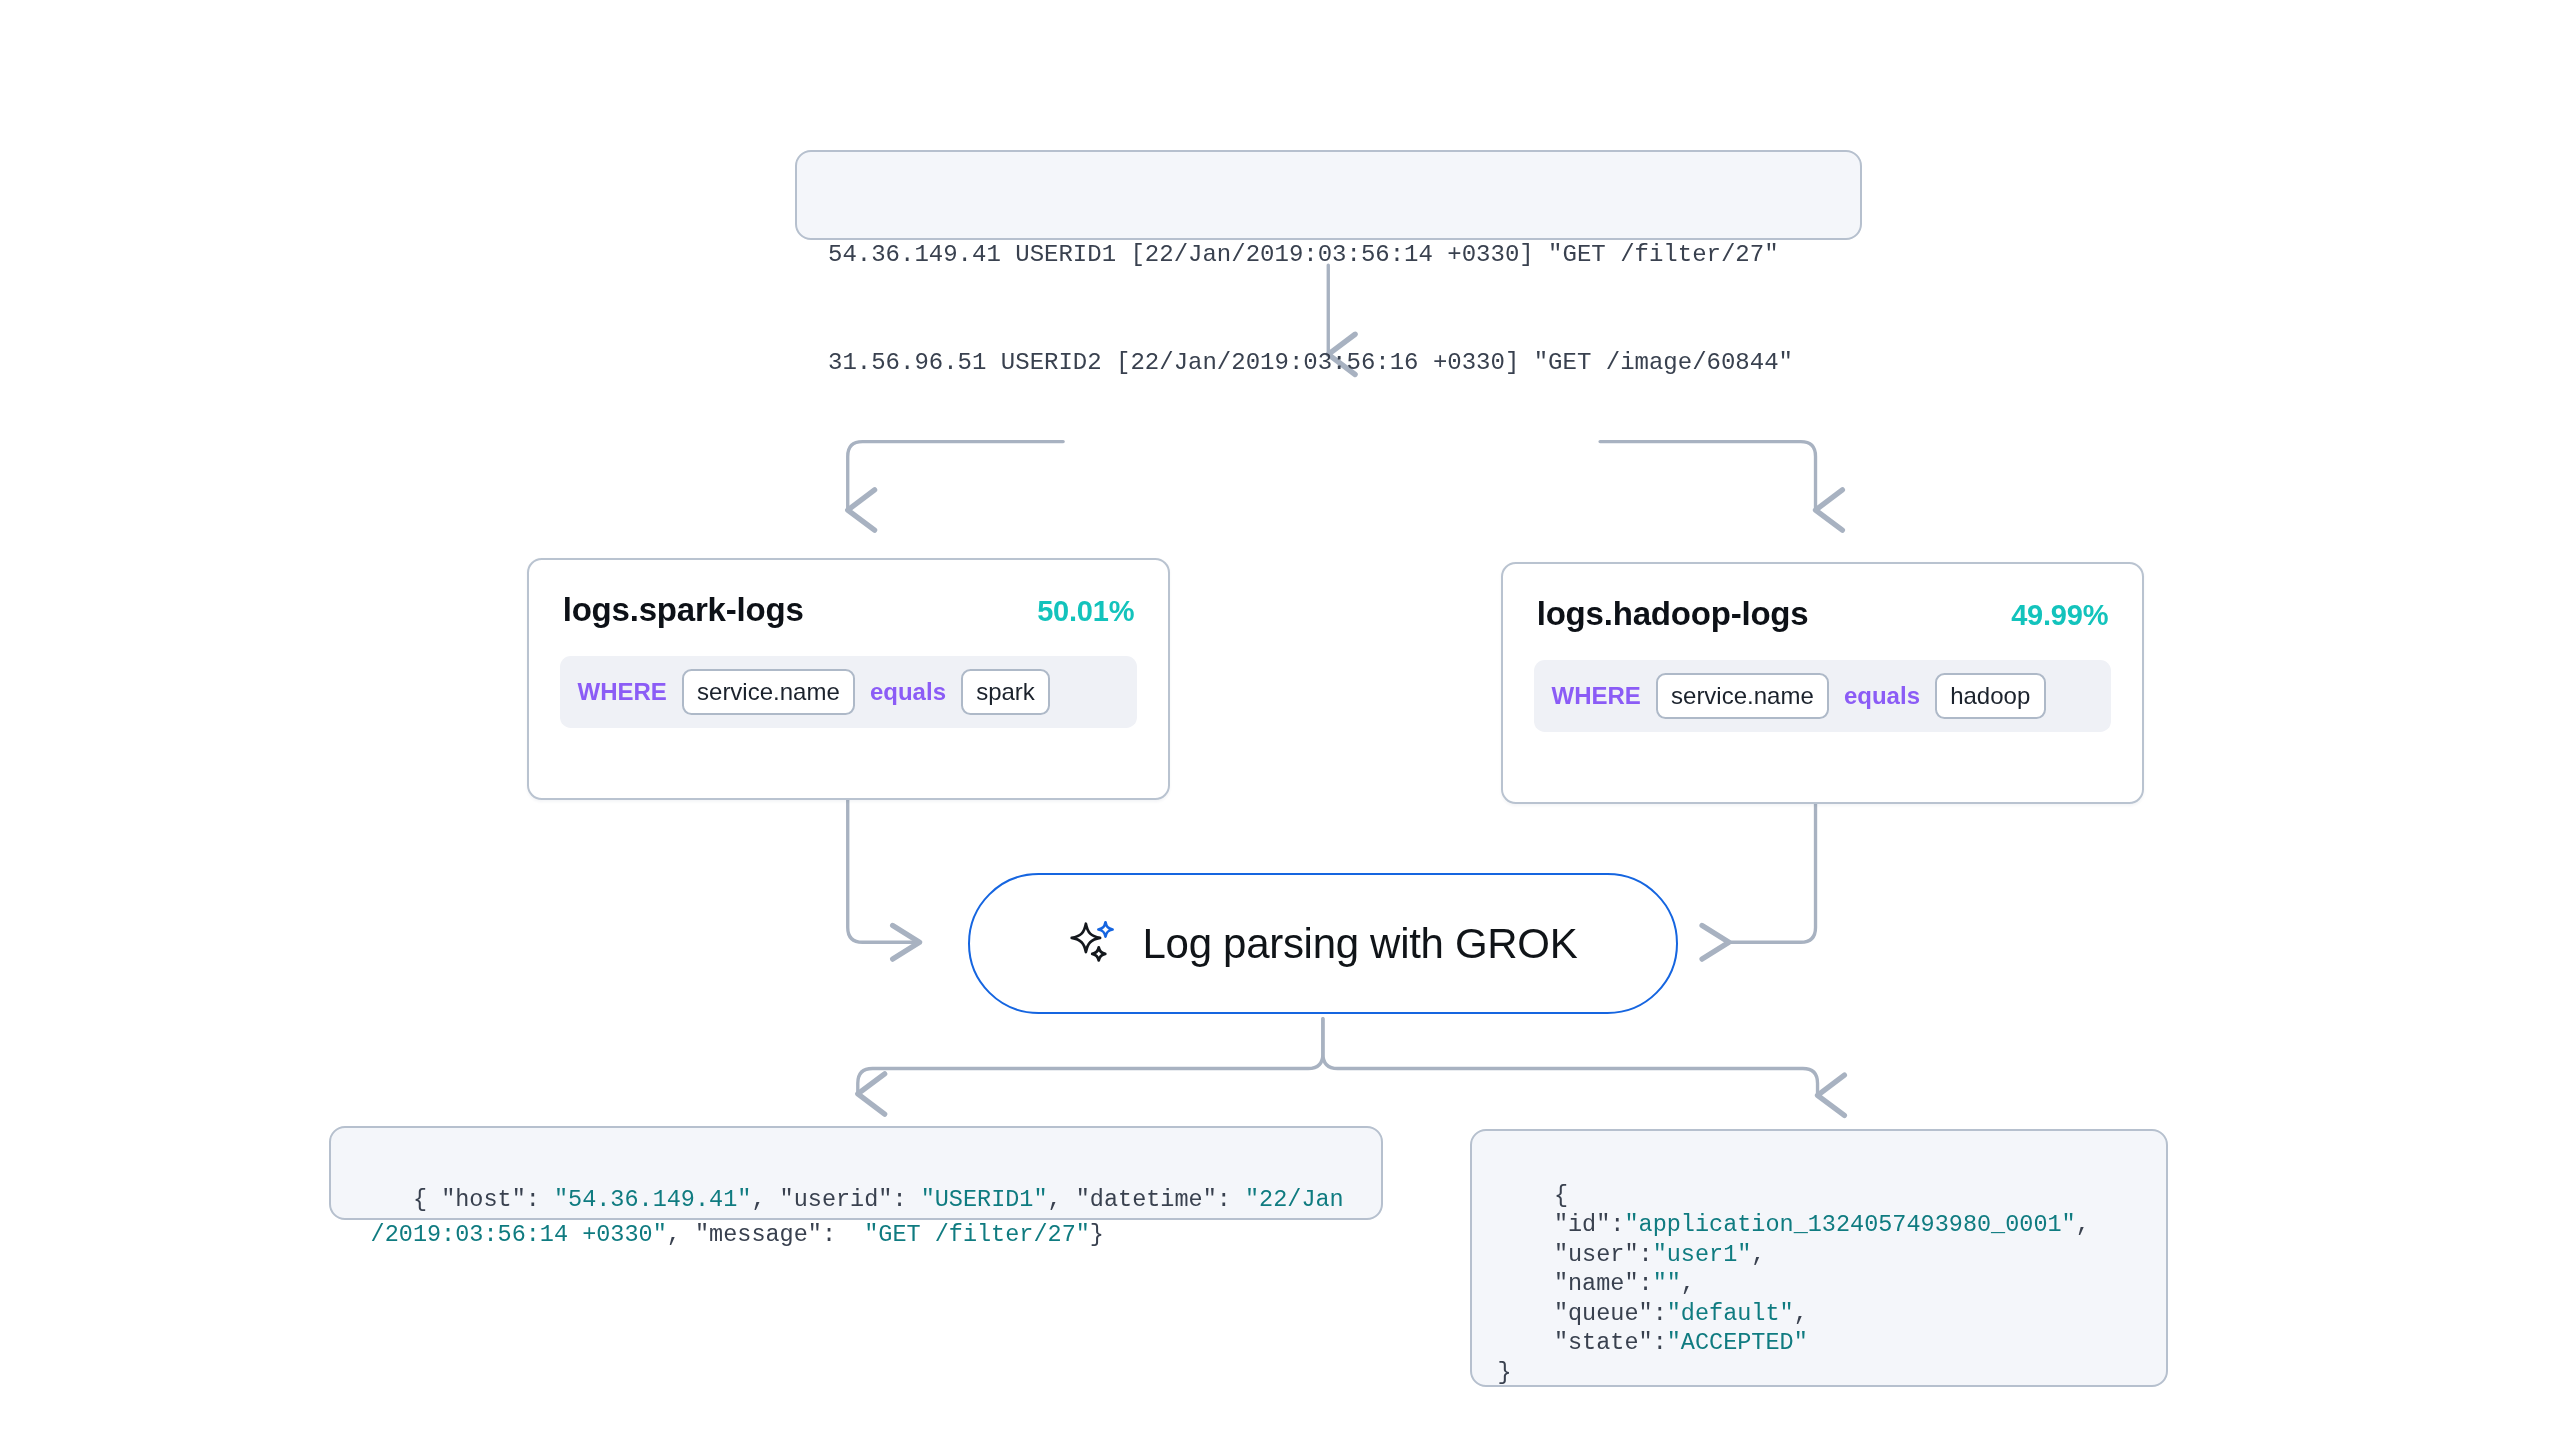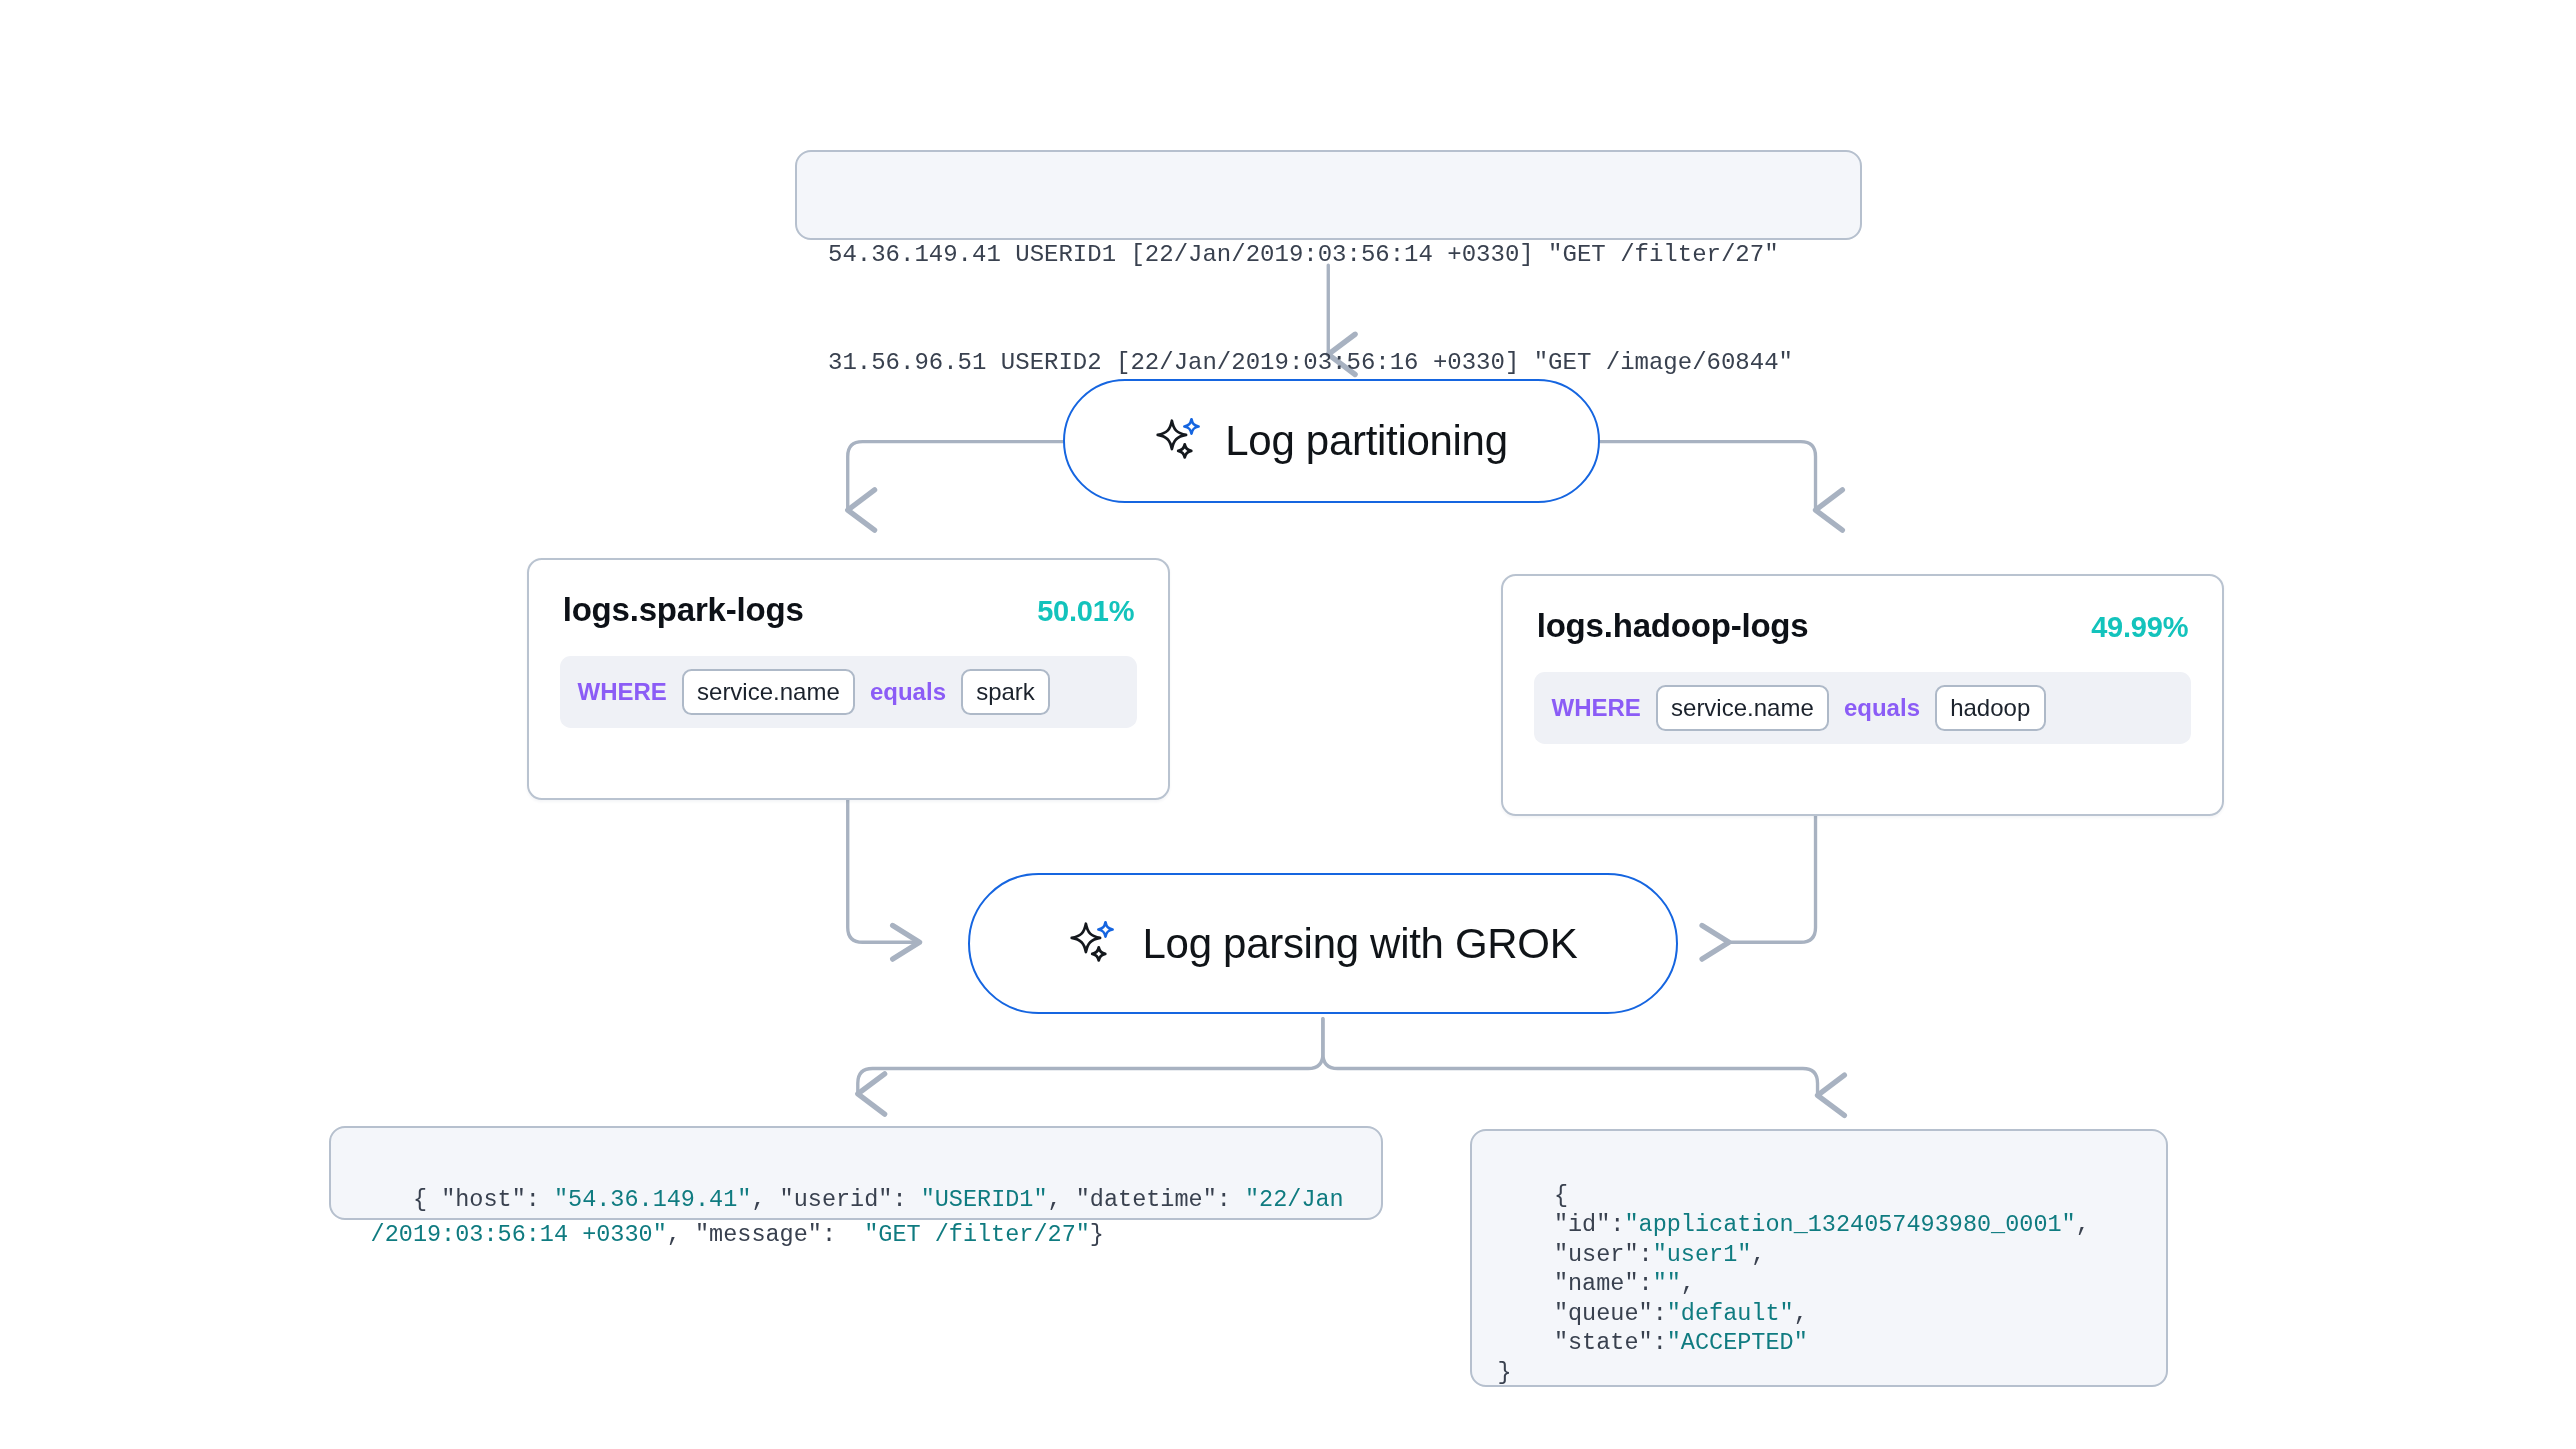--- a/index.html
+++ b/index.html
@@ -63,21 +63,21 @@
   
   .card {
     position: absolute;
     background: #ffffff;
     border: 2px solid #b9c3d0;
     border-radius: 14.8px;
     padding: 31px 31px 31px 31px;
     box-shadow: 0 1.3px 2.7px rgba(40,60,90,.05);
   }
   #card-spark  { left: 527px;  top: 558px; width: 643px; height: 242px; }
-  #card-hadoop { left: 1501px; top: 574px; width: 723px; height: 242px; }
+  #card-hadoop { left: 1501px; top: 562px; width: 643px; height: 242px; }
   .card-head {
     display: flex; align-items: baseline; justify-content: space-between;
     padding: 0 2.7px;
   }
   .card-title { font-size: 33px; font-weight: bold; color: #0d1117; letter-spacing: -0.2px; }
   .card-pct   { font-size: 29px; font-weight: bold; color: #13c3bc; letter-spacing: -0.2px; }
   .where-strip {
     margin-top: 27px;
     background: #eff1f6;
     border-radius: 10.7px;
@@ -127,28 +127,20 @@
       <path d="M1971,1518 L1971,1570 Q1971,1592 1949,1592 L1300,1592 Q1278,1592 1278,1614 L1278,1630" marker-end="url(#av)"></path>
       <path d="M1971,1518 L1971,1570 Q1971,1592 1993,1592 L2686,1592 Q2708,1592 2708,1614 L2708,1632" marker-end="url(#av)"></path>
     </g>
   </svg>
 
   <div class="codebox" id="toplog">
     <div>54.36.149.41 USERID1 [22/Jan/2019:03:56:14 +0330] "GET /filter/27"</div>
     <div>31.56.96.51 USERID2 [22/Jan/2019:03:56:16 +0330] "GET /image/60844"</div>
   </div>
 
-  <div class="ainode" id="node-part">
-    <svg class="sparkle" width="50" height="50" viewBox="0 0 74 74">
-      <path d="M25 7 C27.5 20.5 32.5 25.5 46 28 C32.5 30.5 27.5 35.5 25 49 C22.5 35.5 17.5 30.5 4 28 C17.5 25.5 22.5 20.5 25 7 Z" fill="none" stroke="#14181d" stroke-width="4" stroke-linejoin="round"></path>
-      <path d="M54 5 C55.3 11.7 57.8 14.2 64.5 15.5 C57.8 16.8 55.3 19.3 54 26 C52.7 19.3 50.2 16.8 43.5 15.5 C50.2 14.2 52.7 11.7 54 5 Z" fill="none" stroke="#1565e0" stroke-width="4" stroke-linejoin="round"></path>
-      <path d="M44 42 C45.2 48.2 47.5 50.5 53.7 51.7 C47.5 52.9 45.2 55.2 44 61.4 C42.8 55.2 40.5 52.9 34.3 51.7 C40.5 50.5 42.8 48.2 44 42 Z" fill="none" stroke="#14181d" stroke-width="4" stroke-linejoin="round"></path>
-    </svg>
-    <span class="label">Log partitioning</span>
-  </div>
 
   <div class="card" id="card-spark">
     <div class="card-head">
       <span class="card-title">logs.spark-logs</span>
       <span class="card-pct">50.01%</span>
     </div>
     <div class="where-strip">
       <span class="kw">WHERE</span>
       <span class="chip">service.name</span>
       <span class="kw">equals</span>

